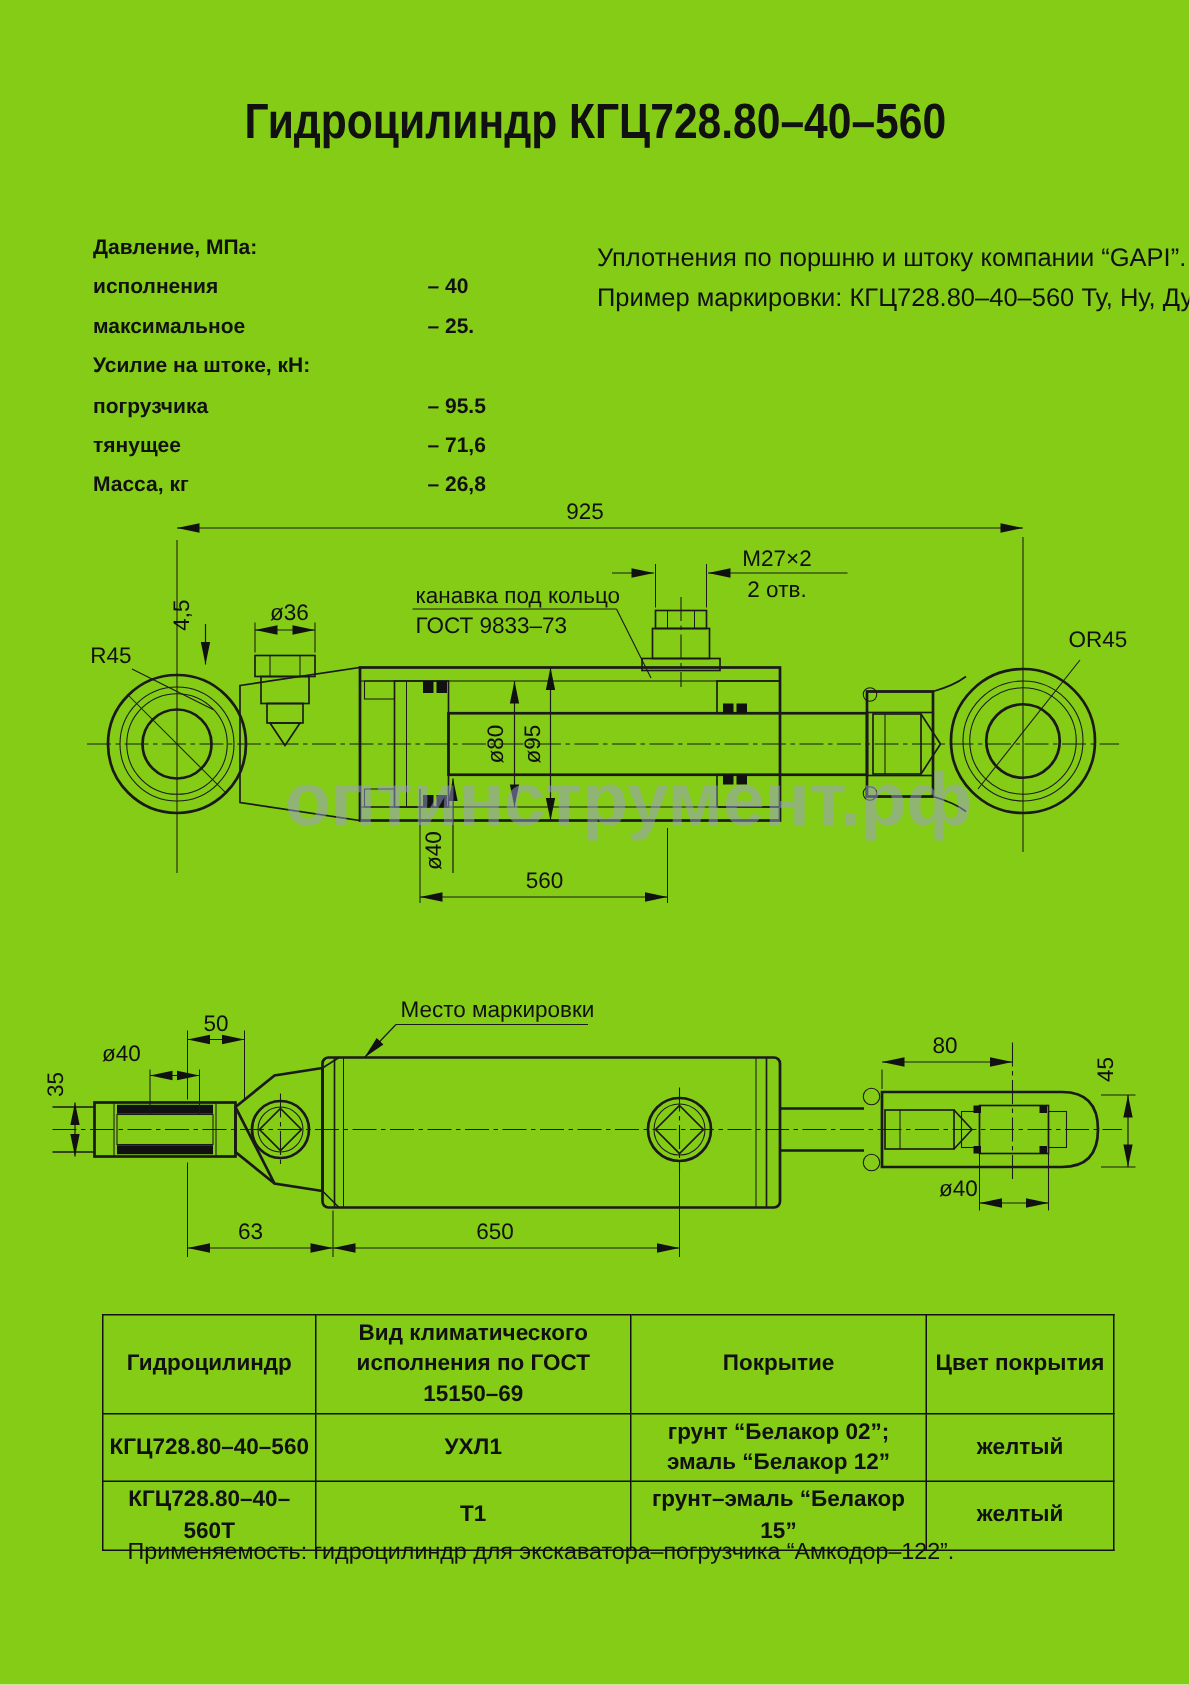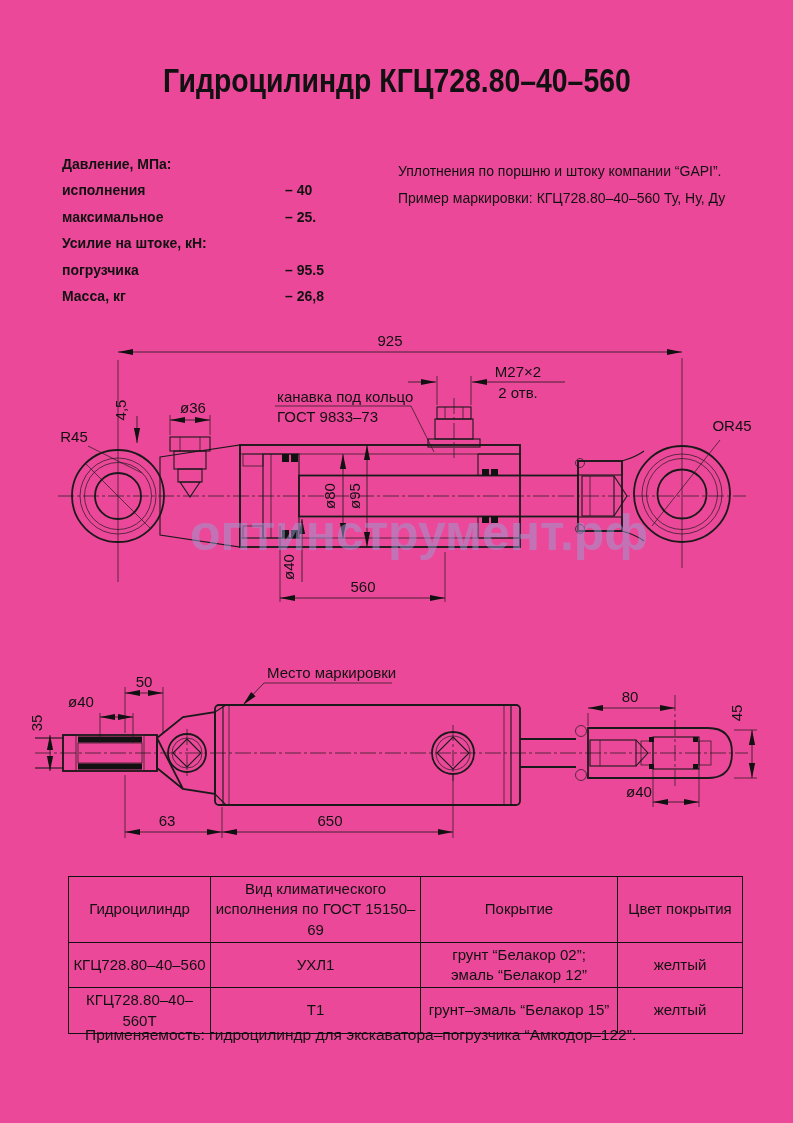--- a/index.html
+++ b/index.html
@@ -1,58 +1,59 @@
 <!DOCTYPE html>
 <html><head>
 <meta charset="utf-8">
 <style>
   html,body{margin:0;padding:0;background:#fff;}
-  #page{position:relative;width:793px;height:1123px;background:#ec4899;overflow:hidden;
+  #page{position:relative;width:793px;height:1123px;background:#84cc16;overflow:hidden;
         font-family:"Liberation Sans",sans-serif;color:#111;}
   
   #title{position:absolute;top:62px;left:0;width:100%;text-align:center;
          font-size:33px;font-weight:bold;white-space:nowrap;}
   #title span{display:inline-block;transform:scaleX(.86);transform-origin:center;}
   
   #specs{position:absolute;left:62px;top:151px;width:300px;font-size:14px;font-weight:bold;}
   .srow{position:relative;height:26.4px;line-height:26.4px;white-space:nowrap;}
   .srow .val{position:absolute;left:223px;top:0;}
   
-  #notes{position:absolute;left:398px;top:158px;width:360px;font-size:14px;line-height:27px;white-space:nowrap;}
+  #notes{position:absolute;left:398px;top:158px;width:360px;font-size:17px;line-height:27px;white-space:nowrap;}
   
   svg{position:absolute;overflow:visible;}
   svg text{font-family:"Liberation Sans",sans-serif;font-size:15px;fill:#111;}
   .o{stroke:#1a1a1a;stroke-width:1.8;fill:none;}
   .m{stroke:#1a1a1a;stroke-width:1.1;fill:none;}
   .t{stroke:#1a1a1a;stroke-width:.7;fill:none;}
   .d{stroke:#1a1a1a;stroke-width:.8;fill:none;}
   .cl{stroke:#1a1a1a;stroke-width:.7;fill:none;stroke-dasharray:16 3 3 3;}
   .arr2{marker-start:url(#ar);marker-end:url(#ar);}
   .arr1{marker-end:url(#ar);}
   .wm{font-size:50px;font-weight:bold;fill:#9a9ed2;opacity:.5;letter-spacing:2px;}
   
   #spectable{position:absolute;left:68px;top:876px;border-collapse:collapse;table-layout:fixed;width:674px;font-size:15px;}
   #spectable td,#spectable th{border:1.6px solid #111;text-align:center;vertical-align:middle;
-        font-weight:normal;padding:2px 4px;line-height:1.35;}
+        font-weight:bold;padding:2px 4px;line-height:1.35;}
   
   #footer{position:absolute;left:85px;top:1026px;font-size:15.5px;white-space:nowrap;}
 </style>
 </head>
 <body>
 
 <div id="page">
 
   <div id="title"><span>Гидроцилиндр КГЦ728.80–40–560</span></div>
 
   <div id="specs">
     <div class="srow"><span>Давление, МПа:</span><span class="val"></span></div>
     <div class="srow"><span>исполнения</span><span class="val">– 40</span></div>
     <div class="srow"><span>максимальное</span><span class="val">– 25.</span></div>
     <div class="srow"><span>Усилие на штоке, кН:</span><span class="val"></span></div>
     <div class="srow"><span>погрузчика</span><span class="val">– 95.5</span></div>
+    <div class="srow"><span>тянущее</span><span class="val">– 71,6</span></div>
     <div class="srow"><span>Масса, кг</span><span class="val">– 26,8</span></div>
   </div>
 
   <div id="notes">
     <div>Уплотнения по поршню и штоку компании “GAPI”.</div>
     <div>Пример маркировки: КГЦ728.80–40–560 Ту, Ну, Ду</div>
   </div>
 
   <svg id="usvg" style="left:30px;top:330px;" width="733" height="300" viewBox="0 0 733 300">
     <defs>

